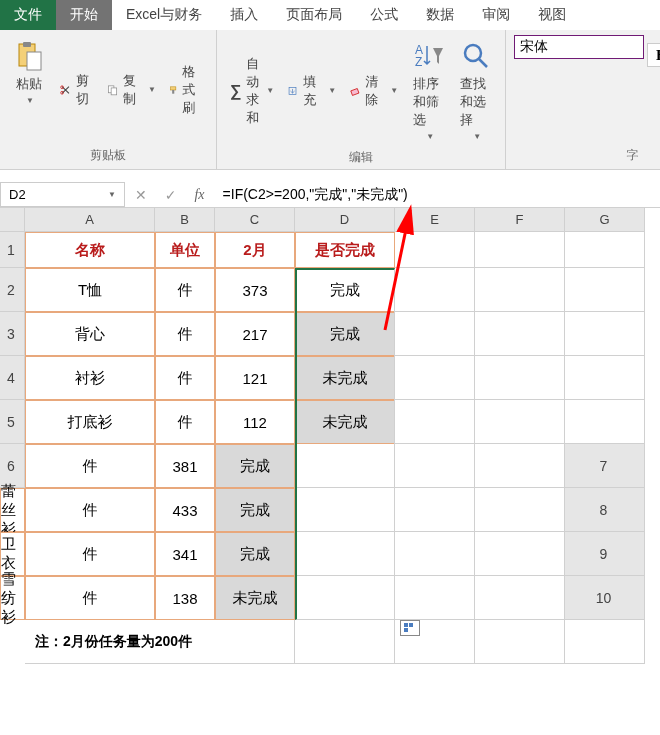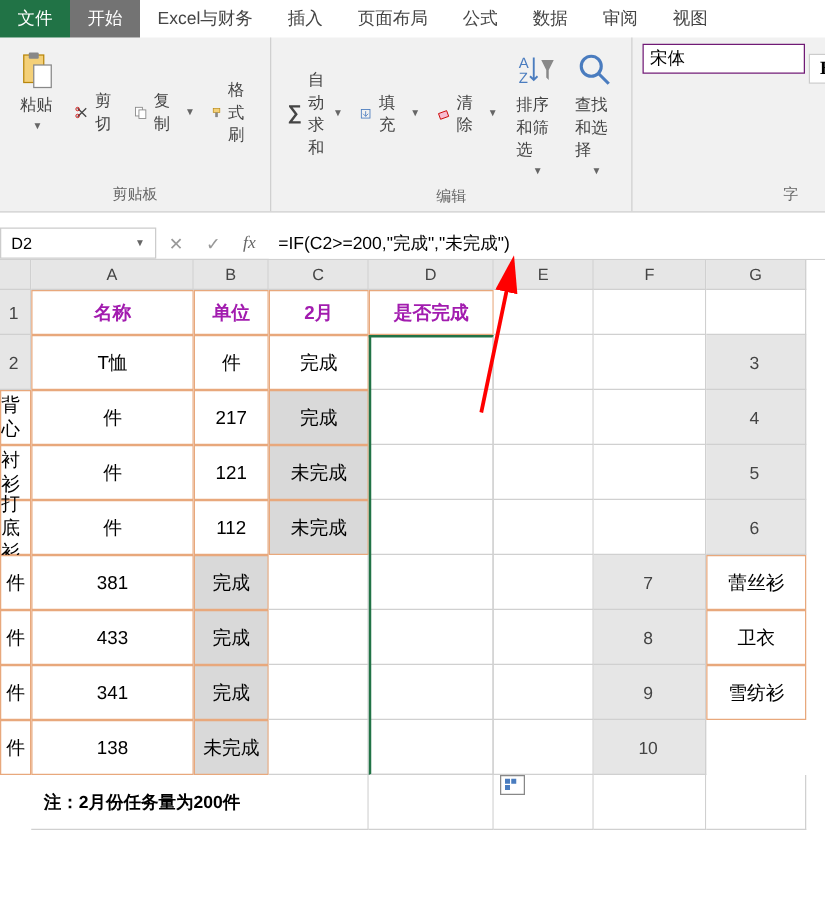--- a/index.html
+++ b/index.html
@@ -37,21 +37,21 @@
     .formula-input { flex: 1; padding: 0 8px; display: flex; align-items: center; background: #fff; font-size: 14px; position: relative; }
     
     
     .sheet { display: grid; grid-template-columns: 25px 130px 60px 80px 100px 80px 90px 80px; position: relative; }
     .sheet > div { border-right: 1px solid #d0d0d0; border-bottom: 1px solid #d0d0d0; display: flex; align-items: center; justify-content: center; }
     .col-header { background: #e6e6e6; color: #444; height: 24px; font-size: 13px; }
     .row-header { background: #e6e6e6; color: #444; font-size: 14px; justify-content: center; padding-right: 2px; }
     .corner { background: #e6e6e6; }
     
     .cell { background: #fff; height: 44px; font-size: 15px; }
-    .cell.head { color: #a21caf; font-weight: bold; height: 36px; }
+    .cell.head { color: #b91c1c; font-weight: bold; height: 36px; }
     .cell.tbl { border: 1px solid #e8a87c; }
     .cell.bold { font-weight: normal; }
     .cell.sel { background: #d9d9d9; }
     .row-header.h1 { height: 36px; }
     .cell.note { justify-content: flex-start; padding-left: 10px; font-weight: bold; font-size: 14px; height: 44px; }
     .note-row { height: 44px; }
     
     
     .sel-border { position: absolute; border: 2px solid #217346; pointer-events: none; }
     
@@ -207,20 +207,21 @@
   <div class="cell head tbl">单位</div>
   <div class="cell head tbl">2月</div>
   <div class="cell head tbl">是否完成</div>
   <div class="cell head"></div>
   <div class="cell head"></div>
   <div class="cell head"></div>
 
   <div class="row-header">2</div>
   <div class="cell tbl">T恤</div>
   <div class="cell tbl">件</div>
+  <div class="cell tbl">373</div>
   <div class="cell tbl bold">完成</div>
   <div class="cell"></div>
   <div class="cell"></div>
   <div class="cell"></div>
 
   <div class="row-header">3</div>
   <div class="cell tbl">背心</div>
   <div class="cell tbl">件</div>
   <div class="cell tbl">217</div>
   <div class="cell tbl bold sel">完成</div>

